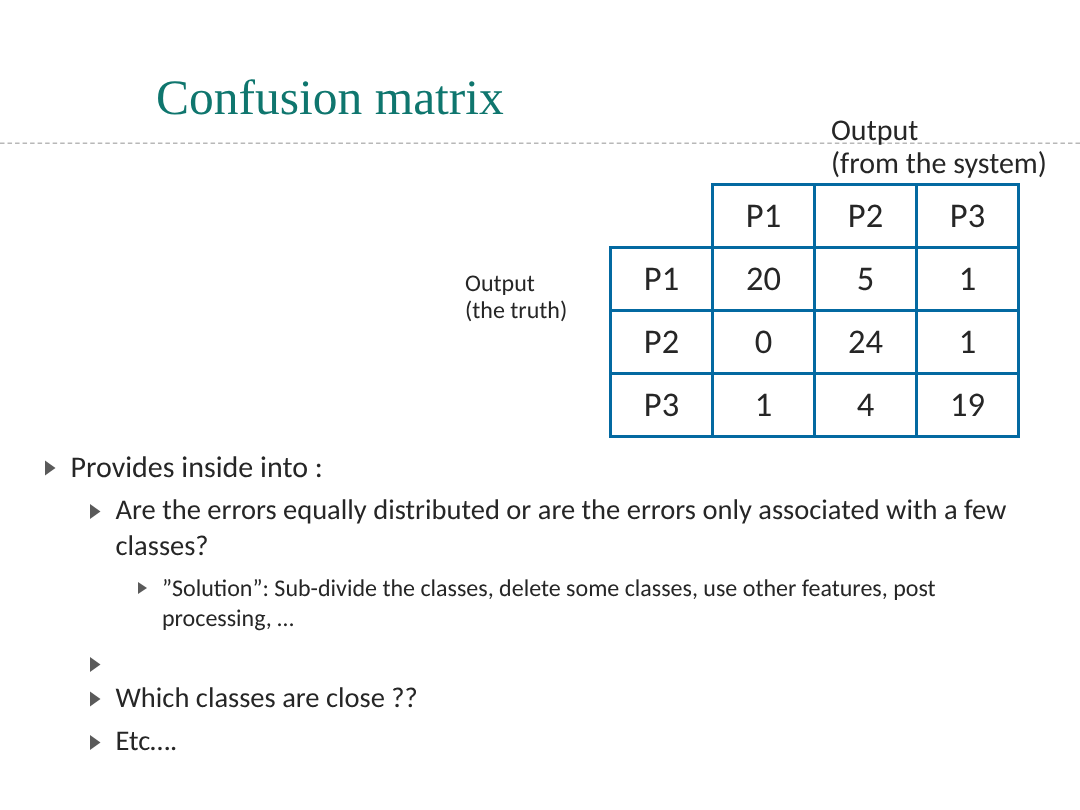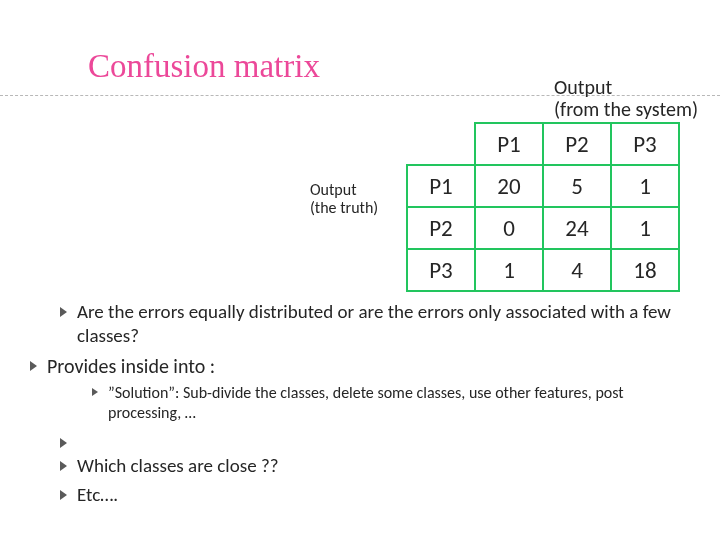--- a/index.html
+++ b/index.html
@@ -13,26 +13,26 @@
     overflow: hidden;
   }
   .slide {
     position: relative;
     width: 720px;
     height: 540px;
     box-sizing: border-box;
   }
   .title {
     position: absolute;
-    left: 88px;
+    left: 104px;
     top: 48px;
     font-family: Georgia, 'Times New Roman', serif;
     font-weight: 400;
     font-size: 33px;
-    color: #ec4899;
+    color: #0f766e;
     text-align: right;
   }
   .hrule {
     position: absolute;
     left: 0;
     top: 95px;
     width: 720px;
     border-top: 1px dashed #b8b8b8;
   }
   .out-label {
@@ -50,21 +50,21 @@
     line-height: 1.15;
   }
   .matrix {
     position: absolute;
     left: 406px;
     top: 122px;
     border-collapse: collapse;
     font-size: 23px;
   }
   .matrix td, .matrix th {
-    border: 2px solid #22c55e;
+    border: 2px solid #0369a1;
     width: 66px;
     height: 40px;
     text-align: center;
     font-weight: 400;
     padding: 0;
   }
   .matrix .noborder {
     border: none;
   }
   .body {
@@ -130,33 +130,33 @@
     <tr>
       <td>P2</td>
       <td>0</td>
       <td>24</td>
       <td>1</td>
     </tr>
     <tr>
       <td>P3</td>
       <td>1</td>
       <td>4</td>
-      <td>18</td>
+      <td>19</td>
     </tr>
   </tbody>
     </table>
 
   <div class="body">
+    <div class="li l1">
+      <span class="bullet"></span>
+      <span>Provides inside into :</span>
+    </div>
     <div class="li l2">
       <span class="bullet"></span>
       <span>Are the errors equally distributed or are the errors only associated with a few classes?</span>
-    </div>
-    <div class="li l1">
-      <span class="bullet"></span>
-      <span>Provides inside into :</span>
     </div>
     <div class="li l3">
       <span class="bullet"></span>
       <span>”Solution”: Sub-divide the classes, delete some classes, use other features, post processing, …</span>
     </div>
     <div class="li l2">
       <span class="bullet"></span>
     </div>
     <div class="li l2">
       <span class="bullet"></span>

